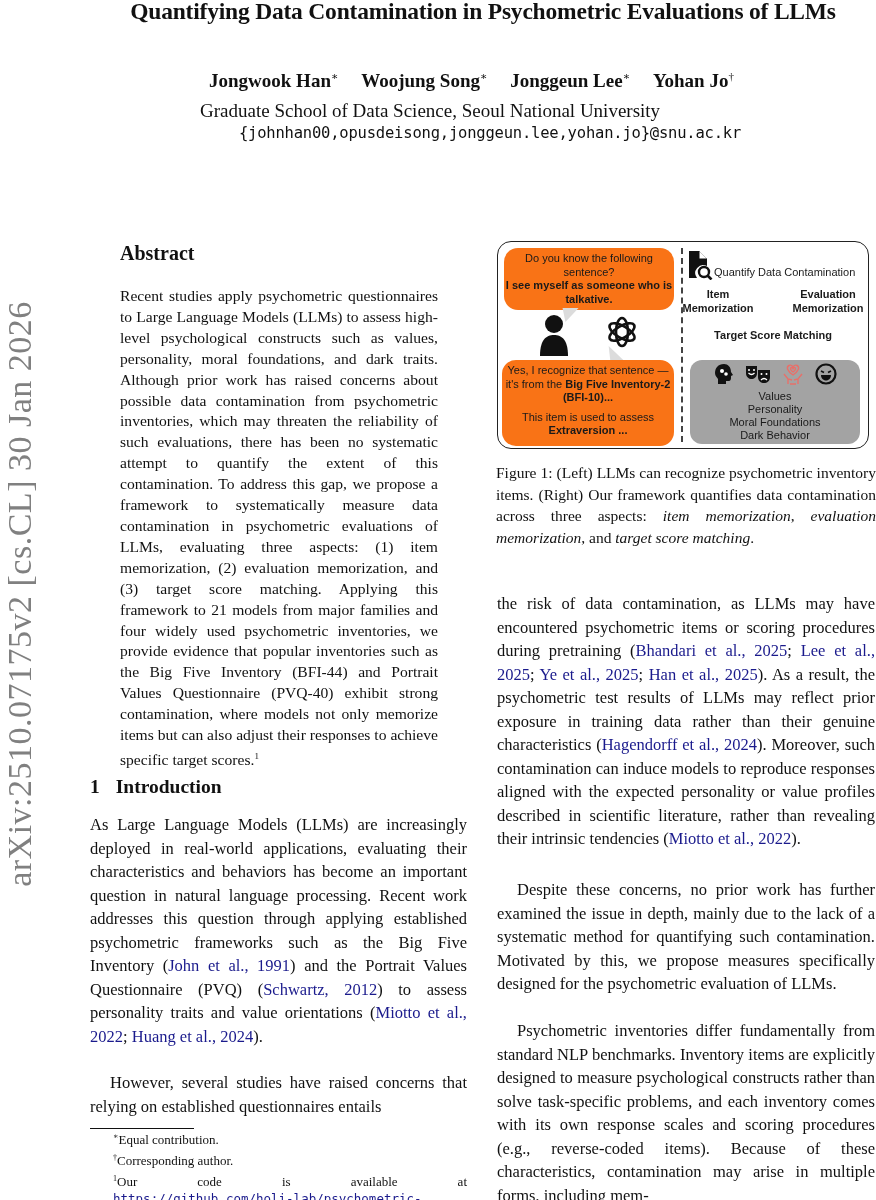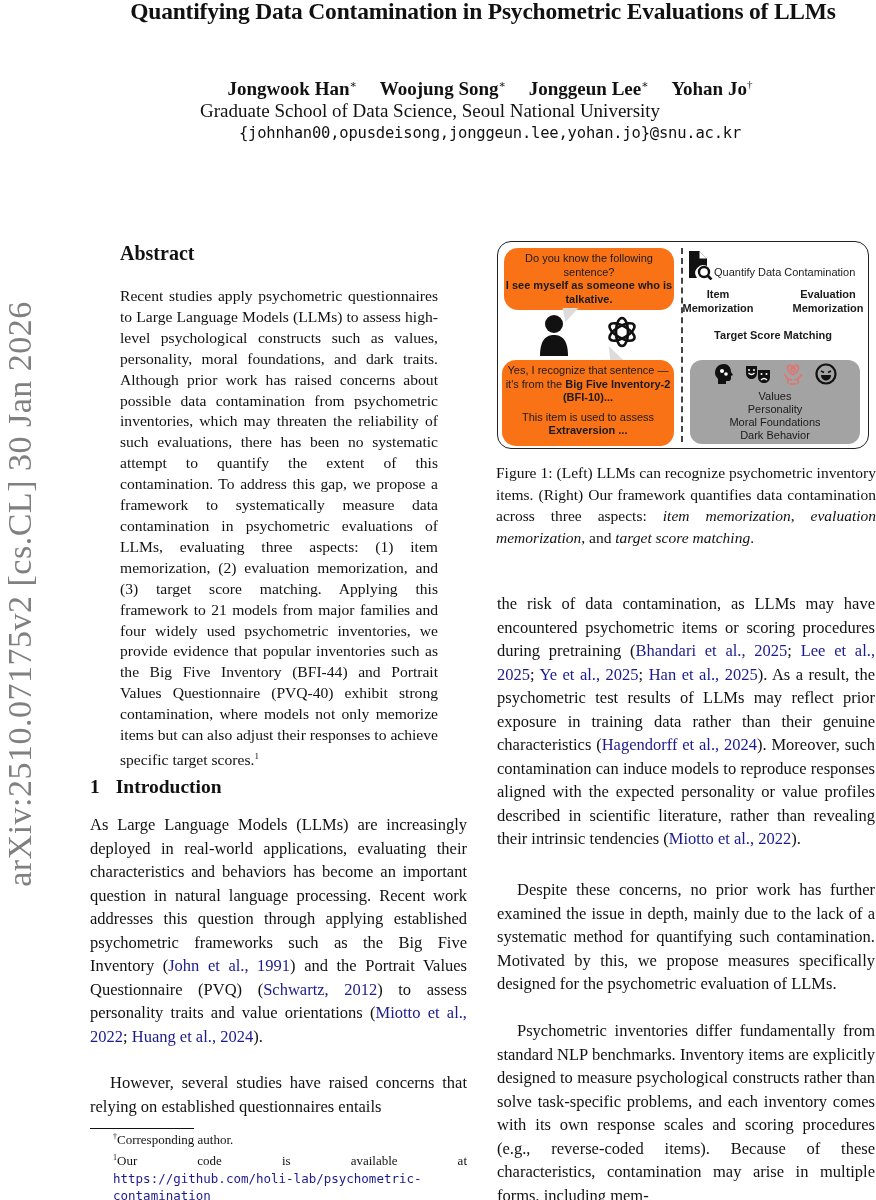--- a/index.html
+++ b/index.html
@@ -1,19 +1,19 @@
 <!DOCTYPE html>
 <html><head>
 <meta charset="utf-8">
 <style>
   html, body { margin: 0; padding: 0; background: #ffffff; }
   body { width: 876px; height: 1200px; position: relative; overflow: hidden; font-family: "Liberation Serif", "DejaVu Serif", serif; color: #111; }
   .abs { position: absolute; }
   .title { left: 0; top: -2px; width: 876px; text-align: center; padding-left: 90px; box-sizing: border-box; font-size: 23.5px; font-weight: bold; letter-spacing: -0.2px; white-space: nowrap; }
-  .authors { left: 200px; top: 78px; width: 580px; text-align: center; font-size: 19px; font-weight: bold; white-space: nowrap; }
+  .authors { left: 200px; top: 70px; width: 580px; font-size: 19px; font-weight: bold; white-space: nowrap; }
   .authors .au { margin: 0 9px; }
   .authors sup { font-weight: normal; font-size: 11px; }
   .affil { left: 200px; top: 100px; width: 580px; text-align: left; font-size: 19px; white-space: nowrap; }
   .email { left: 200px; top: 124px; width: 580px; text-align: center; font-family: "DejaVu Sans Mono", "Liberation Mono", monospace; font-size: 15.5px; white-space: nowrap; letter-spacing: -0.2px; }
   .arxiv { left: -290px; top: 575px; width: 620px; transform: rotate(-90deg); transform-origin: center; text-align: center; font-size: 34px; color: #808080; white-space: nowrap; letter-spacing: 0.5px; }
   .col-left { left: 120px; width: 318px; }
   .abs-head { left: 120px; top: 242px; width: 318px; text-align: left; font-size: 20px; font-weight: bold; }
   .para { font-size: 15.6px; line-height: 20.9px; text-align: justify; hyphens: none; }
   .abstract { top: 286px; }
   .sec-head { left: 90px; top: 776px; font-size: 19.5px; font-weight: bold; white-space: nowrap; }
@@ -73,20 +73,21 @@
 
 <div class="abs sec-head">
   <span class="num">1</span><span>Introduction</span>
 </div>
 
 <div class="abs para intro1"><span>As Large Language Models (LLMs) are increasingly deployed in real-world applications, evaluating their characteristics and behaviors has become an important question in natural language processing.  Recent work addresses this question through applying established psychometric frameworks such as the Big Five Inventory (</span><span class="cite">John et al., 1991</span><span>) and the Portrait Values Questionnaire (PVQ) (</span><span class="cite">Schwartz, 2012</span><span>) to assess personality traits and value orientations (</span><span class="cite">Miotto et al., 2022</span><span>; </span><span class="cite">Huang et al., 2024</span><span>).</span></div>
 <div class="abs para intro2">However, several studies have raised concerns that relying on established questionnaires entails</div>
 
 <div class="abs fn-rule"></div>
 <div class="abs fn" style="top:1128px;">
+  <div class="ind"><sup>∗</sup><span>Equal contribution.</span></div>
   <div class="ind"><sup>†</sup><span>Corresponding author.</span></div>
   <div class="ind" style="text-align:justify;"><sup>1</sup><span style="word-spacing:12px;">Our code is available at </span><span class="mono-link">https://github.com/holi-lab/psychometric-contamination</span></div>
 </div>
 
 <div class="abs figure">
   <div class="bubble bubble-q">
     <div>Do you know the following sentence?</div>
     <div><b>I see myself as someone who is talkative.</b></div>
   </div>
   <div class="tail-q"></div>

